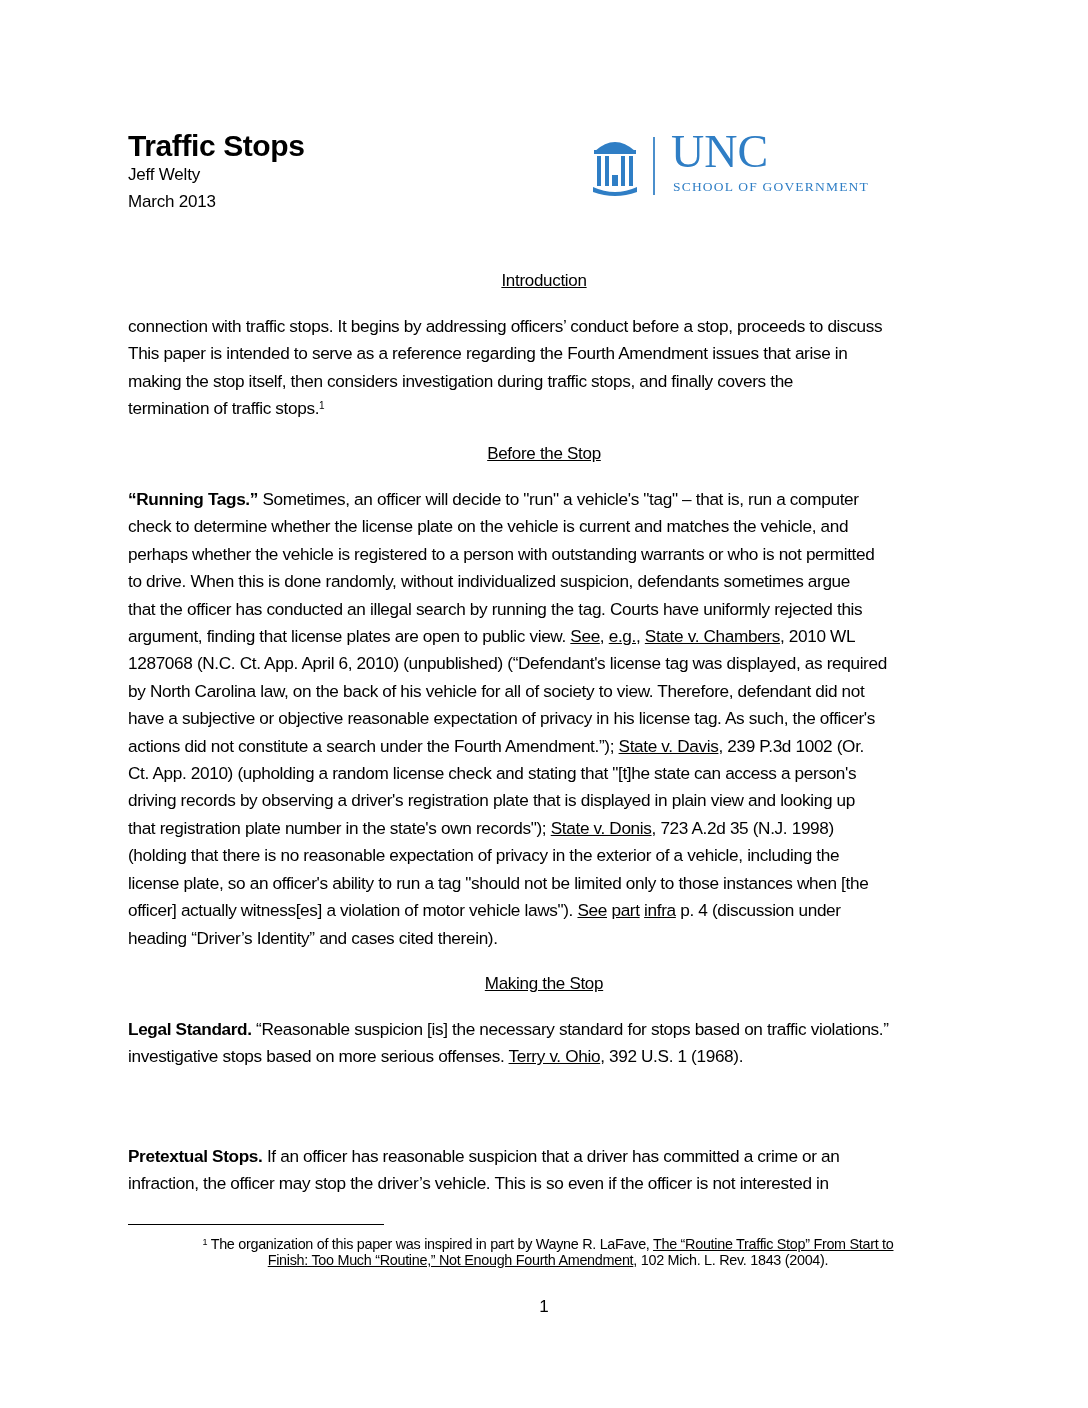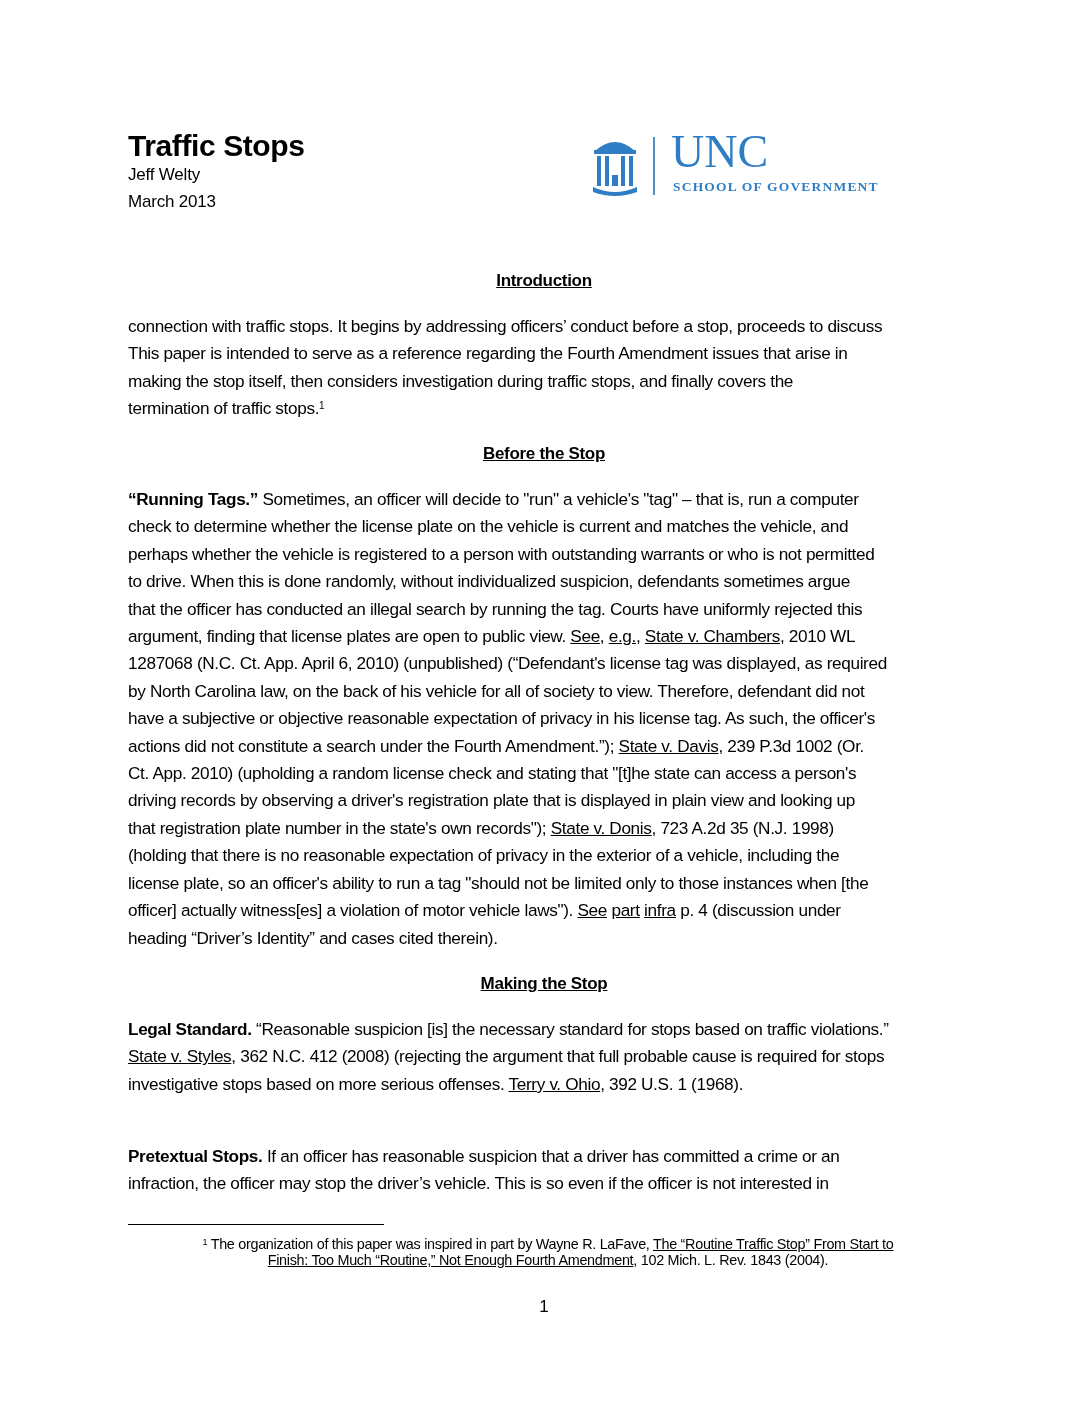--- a/index.html
+++ b/index.html
@@ -7,23 +7,23 @@
            font-family: "Liberation Sans", sans-serif; color: #000; }
     .page { position: absolute; left: 0; top: 0; width: 1088px; height: 1408px; }
     .title { position: absolute; left: 128px; top: 129px; font-size: 30px; font-weight: bold;
              letter-spacing: -0.4px; }
     .meta-line { position: absolute; left: 128px; font-size: 17px; letter-spacing: -0.2px; }
     .logo { position: absolute; left: 591px; top: 137px; width: 320px; height: 62px; }
     .logo-divider { position: absolute; left: 62px; top: 0; width: 2px; height: 58px; background: #4b8fcc; }
     .logo-unc { position: absolute; left: 80px; top: -8px; font-family: "Liberation Serif", serif;
                 font-size: 46px; color: #2f7ec5; letter-spacing: 0px; line-height: 1; }
     .logo-sog { position: absolute; left: 82px; top: 42px; font-family: "Liberation Serif", serif;
-                font-size: 13.5px; font-weight: bold; color: #2f7ec5; letter-spacing: 1.2px; white-space: nowrap; }
+                font-size: 13.5px; font-weight: normal; color: #2f7ec5; letter-spacing: 1.2px; white-space: nowrap; }
     .heading { position: absolute; left: 0; width: 1088px; text-align: center; font-size: 17px;
-               font-weight: bold; text-decoration: underline; letter-spacing: -0.3px; }
+               font-weight: normal; text-decoration: underline; letter-spacing: -0.3px; }
     .para { position: absolute; left: 128px; width: 840px; font-size: 17.2px; line-height: 27.4px;
             letter-spacing: -0.35px; word-spacing: 0px; }
     .para b { font-weight: bold; }
     .u { text-decoration: underline; }
     sup { font-size: 10px; vertical-align: top; position: relative; top: -3px; }
     .fn-rule { position: absolute; left: 128px; top: 1224px; width: 256px; height: 1px; background: #000; }
     .footnote { position: absolute; left: 128px; top: 1236px; width: 840px; font-size: 14.4px;
                 line-height: 16px; letter-spacing: -0.3px; text-align: center; }
     .footnote sup { font-size: 9px; top: -2px; }
     .page-num { position: absolute; left: 0; width: 1088px; top: 1297px; text-align: center; font-size: 17px; }
@@ -78,21 +78,20 @@
     <div><span>that registration plate number in the state's own records"); </span><span class="u">State v. Donis</span><span>, 723 A.2d 35 (N.J. 1998)</span></div>
     <div>(holding that there is no reasonable expectation of privacy in the exterior of a vehicle, including the</div>
     <div>license plate, so an officer's ability to run a tag "should not be limited only to those instances when [the</div>
     <div><span>officer] actually witness[es] a violation of motor vehicle laws"). </span><span class="u">See</span> <span class="u">part</span> <span class="u">infra</span><span> p. 4 (discussion under</span></div>
     <div>heading “Driver’s Identity” and cases cited therein).</div>
   </div>
 
   <div class="heading" style="top:974px">Making the Stop</div>
   <div class="para" style="top:1016px">
     <div><b>Legal Standard.</b><span> “Reasonable suspicion [is] the necessary standard for stops based on traffic violations.”</span></div>
-    <div><span class="u">State v. Styles</span><span>, 362 N.C. 412 (2008) (rejecting the argument that full probable cause is required for stops</span></div>
     <div><span>investigative stops based on more serious offenses. </span><span class="u">Terry v. Ohio</span><span>, 392 U.S. 1 (1968).</span></div>
   </div>
   <div class="para" style="top:1143px">
     <div><b>Pretextual Stops.</b><span> If an officer has reasonable suspicion that a driver has committed a crime or an</span></div>
     <div>infraction, the officer may stop the driver’s vehicle. This is so even if the officer is not interested in</div>
   </div>
 
   <div class="fn-rule"></div>
   <div class="footnote">
     <div><sup>1</sup><span> The organization of this paper was inspired in part by Wayne R. LaFave, </span><span class="u">The “Routine Traffic Stop” From Start to</span></div>

